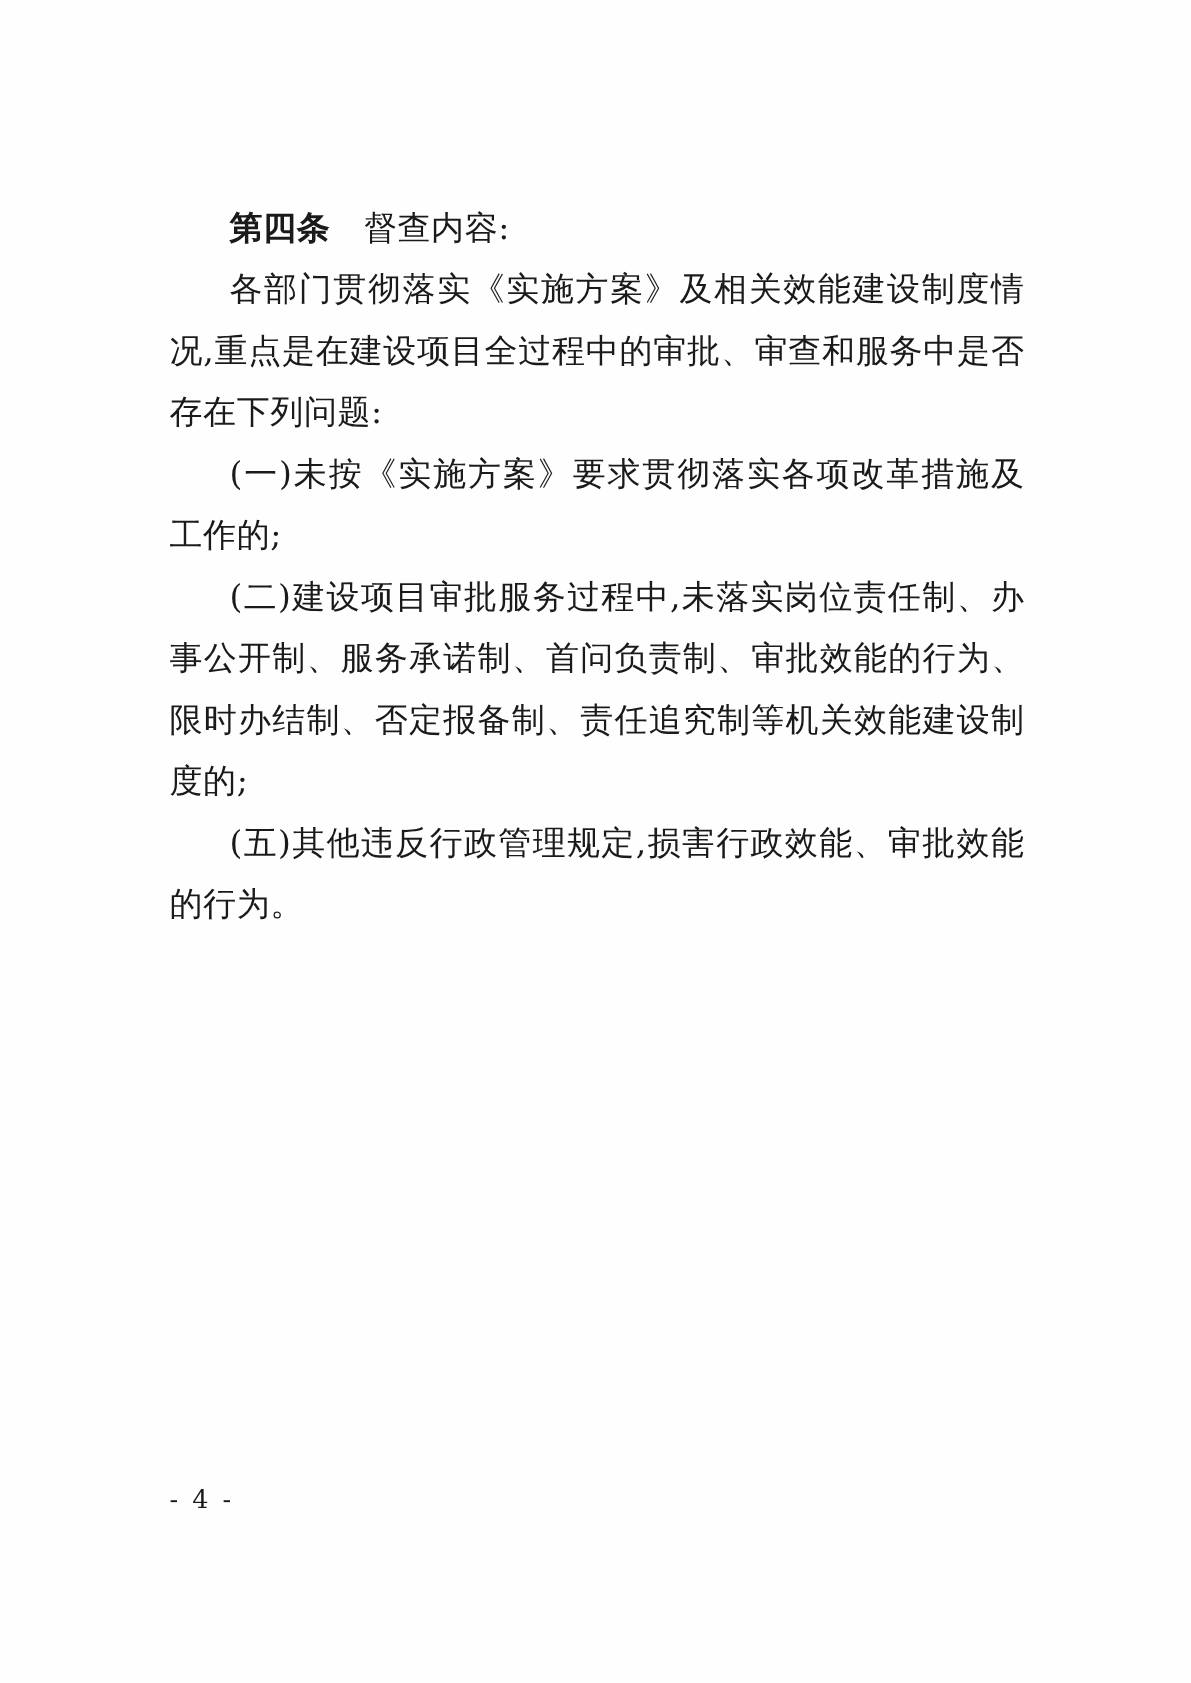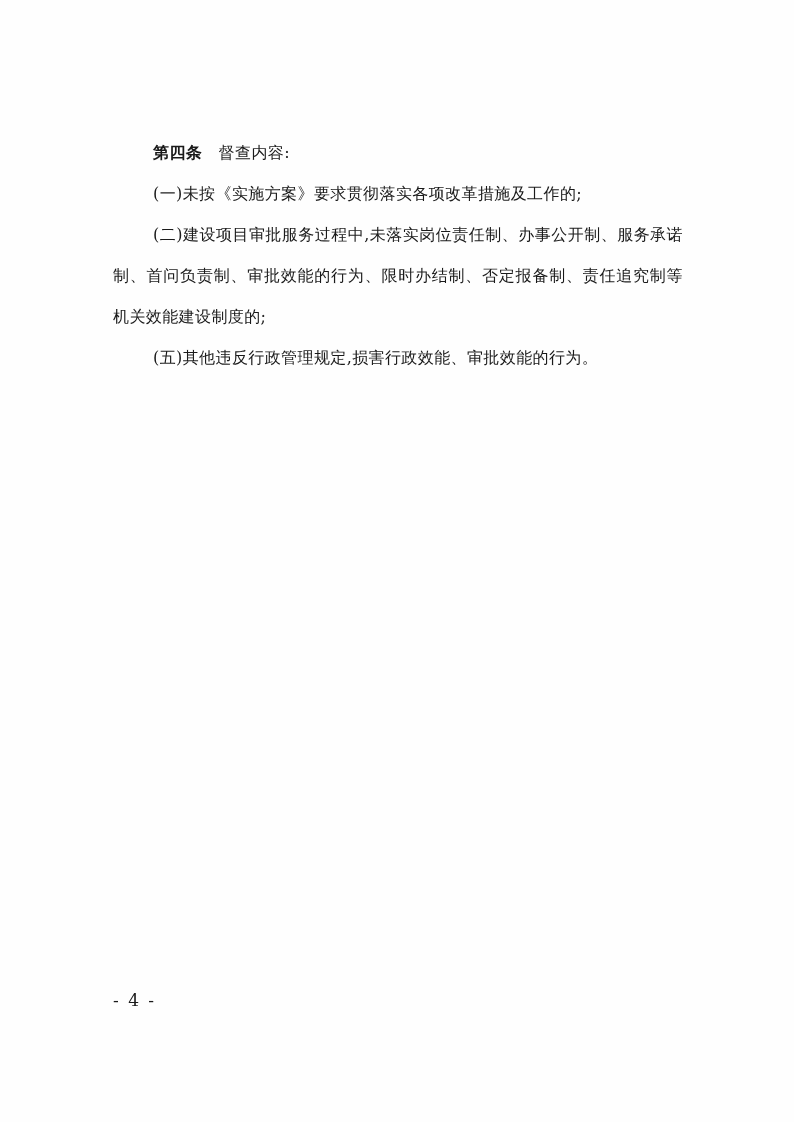--- a/index.html
+++ b/index.html
@@ -23,21 +23,21 @@
     height: 1122px;
     background: #fefefe;
   }
   .content {
     position: absolute;
     left: 113px;
     top: 132px;
     width: 570px;
   }
   .para {
-    font-size: 16px;
+    font-size: 22px;
     line-height: 41px;
     text-align: justify;
     text-justify: inter-ideograph;
     margin: 0 0 0 0;
     letter-spacing: 0.4px;
     word-break: break-all;
   }
   .indent {
     text-indent: 40px;
   }
@@ -64,20 +64,21 @@
   }
 </style>
 </head>
 <body>
 
 <div class="page">
   <div class="content">
 
     <p class="para indent"><span class="article-head">第四条</span><span>　督查内容:</span></p>
 
+    <p class="para indent">各部门贯彻落实《实施方案》及相关效能建设制度情况,重点是在建设项目全过程中的审批、审查和服务中是否存在下列问题:</p>
 
     <p class="para indent">(一)未按《实施方案》要求贯彻落实各项改革措施及工作的;</p>
 
     <p class="para indent">(二)建设项目审批服务过程中,未落实岗位责任制、办事公开制、服务承诺制、首问负责制、审批效能的行为、限时办结制、否定报备制、责任追究制等机关效能建设制度的;</p>
 
 
 
     <p class="para indent">(五)其他违反行政管理规定,损害行政效能、审批效能的行为。</p>
 
 

